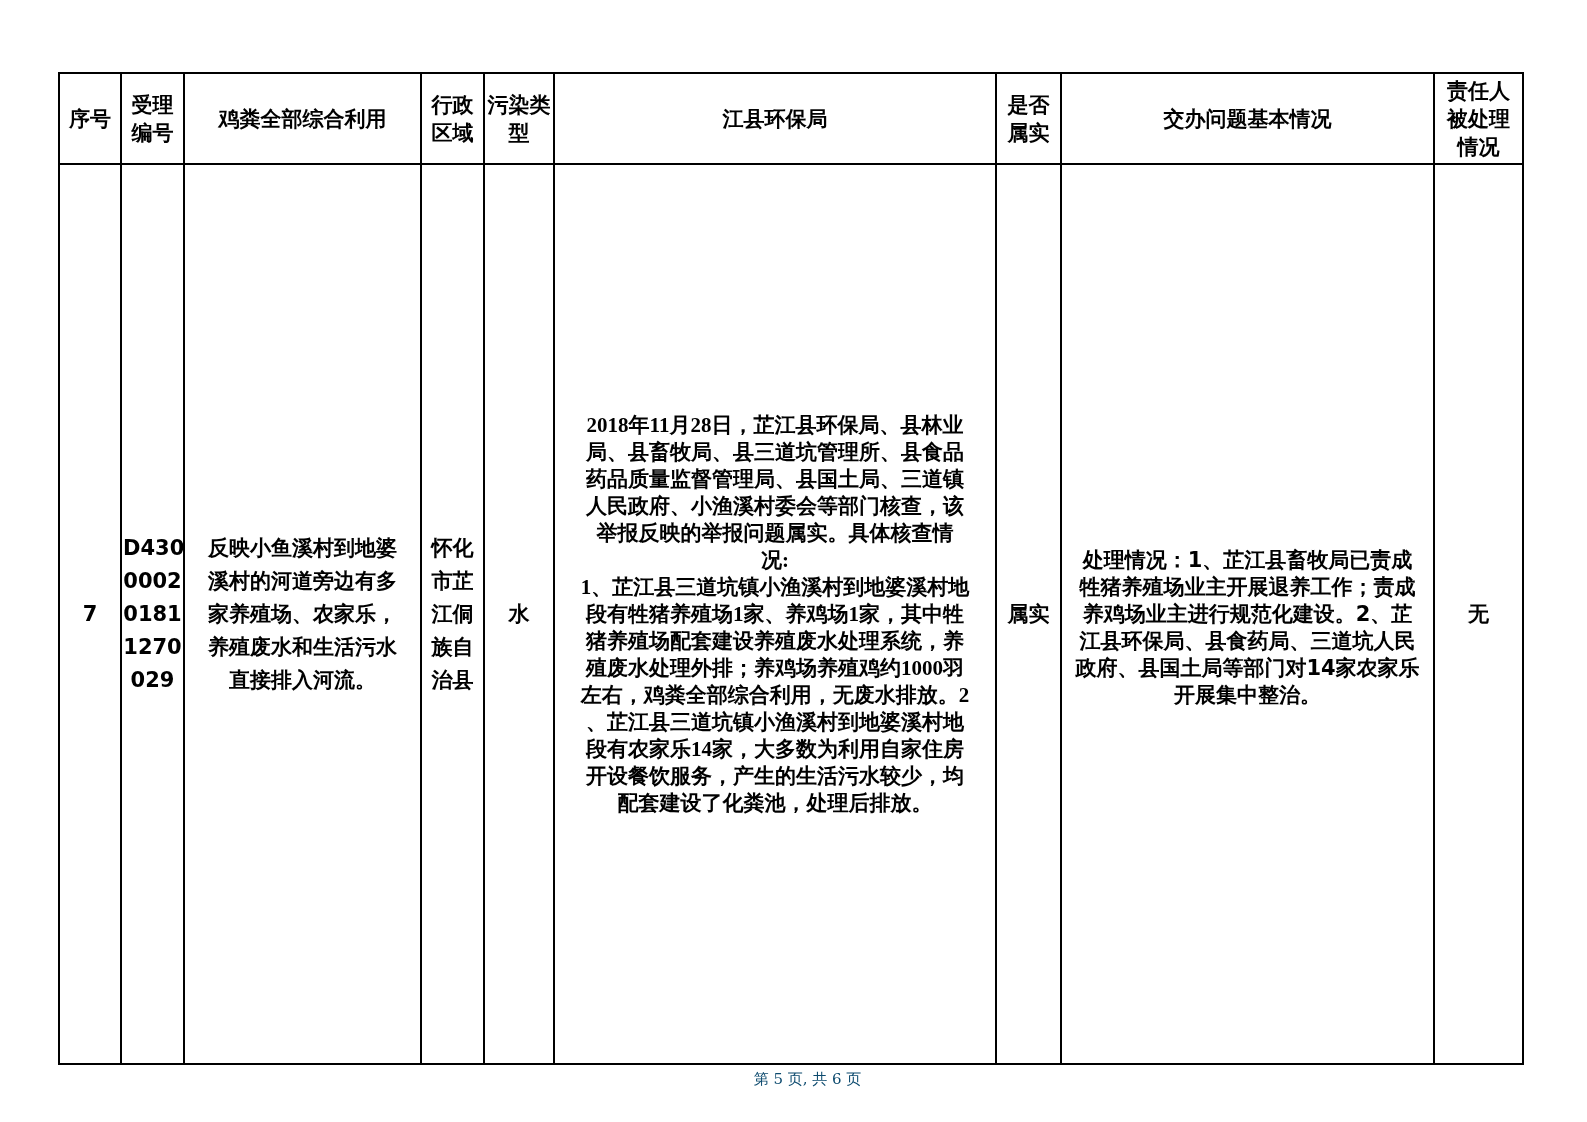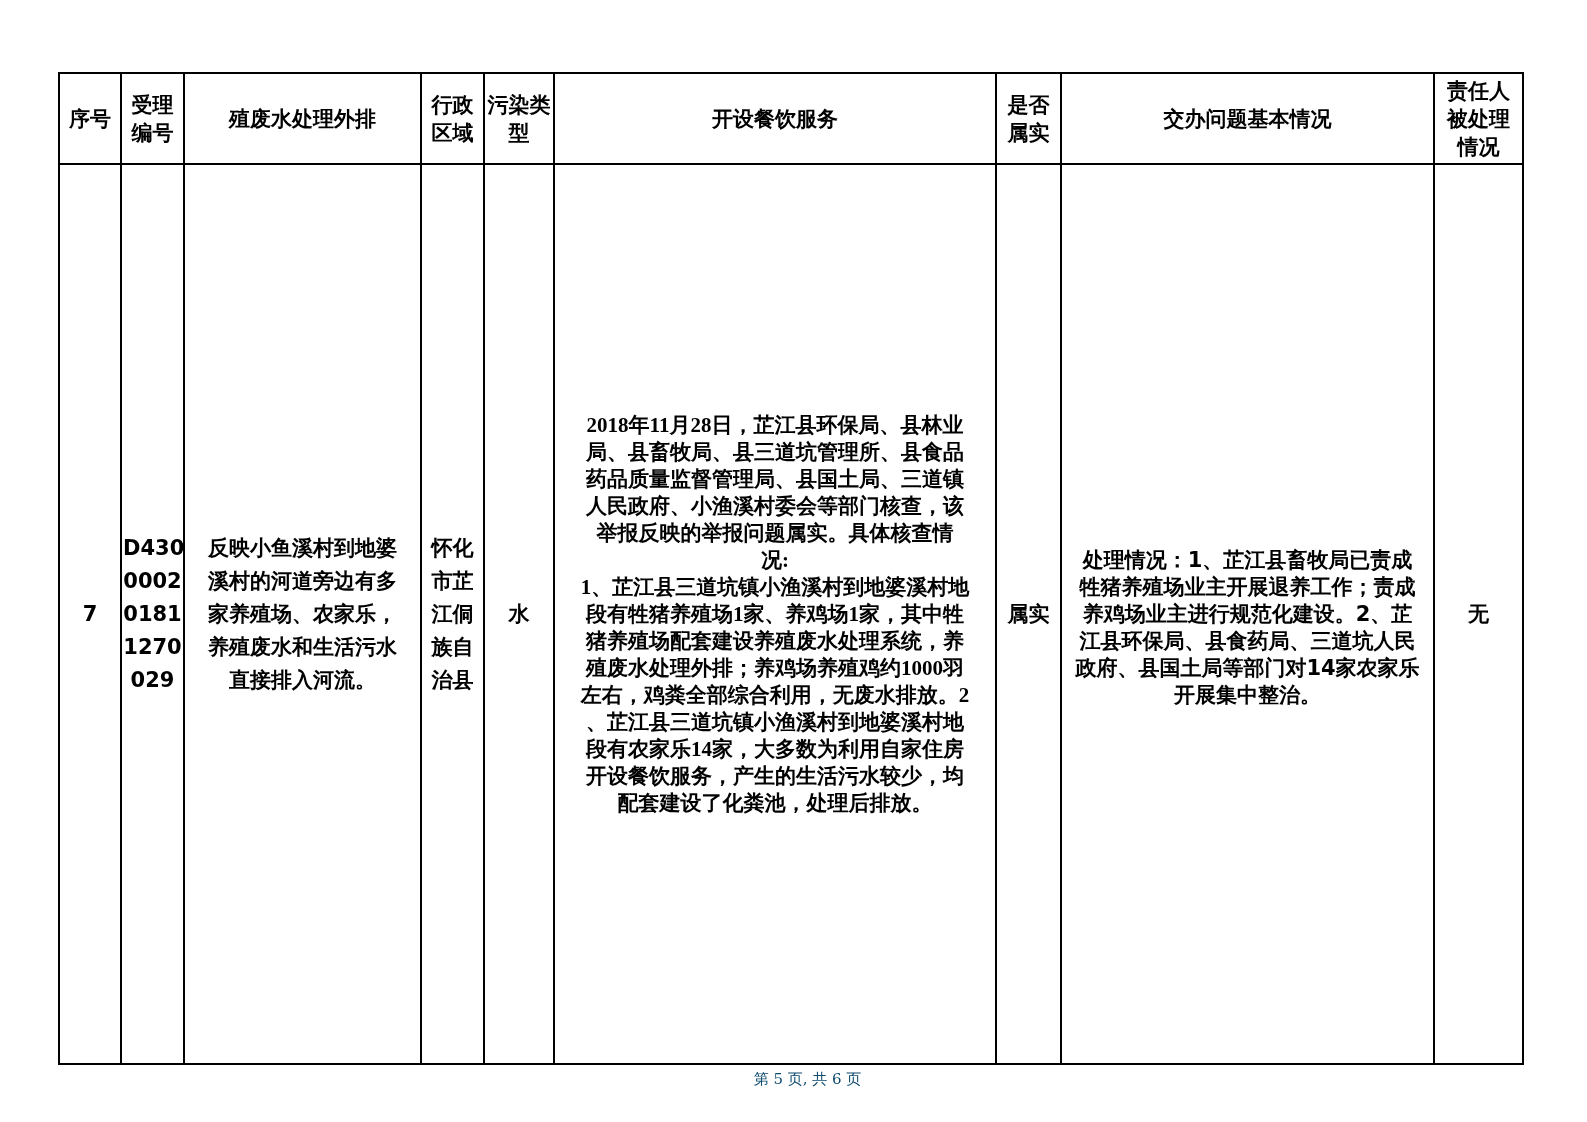--- a/index.html
+++ b/index.html
@@ -76,26 +76,26 @@
       <col style="width:442px">
       <col style="width:65px">
       <col style="width:373px">
       <col style="width:89px">
     </colgroup>
     <tbody>
       <tr class="header-row">
         <td class="pre lh28">序号</td>
         <td class="pre lh28">受理
 编号</td>
-        <td class="pre lh28">殖废水处理外排</td>
+        <td class="pre lh28">鸡粪全部综合利用</td>
         <td class="pre lh28">行政
 区域</td>
         <td class="pre lh28">污染类
 型</td>
-        <td class="pre lh28">开设餐饮服务</td>
+        <td class="pre lh28">江县环保局</td>
         <td class="pre lh28">是否
 属实</td>
         <td class="pre lh28">交办问题基本情况</td>
         <td class="pre lh28">责任人
 被处理
 情况</td>
       </tr>
       <tr class="data-row">
         <td>7</td>
         <td class="pre lh33 cell-case-no">D430

